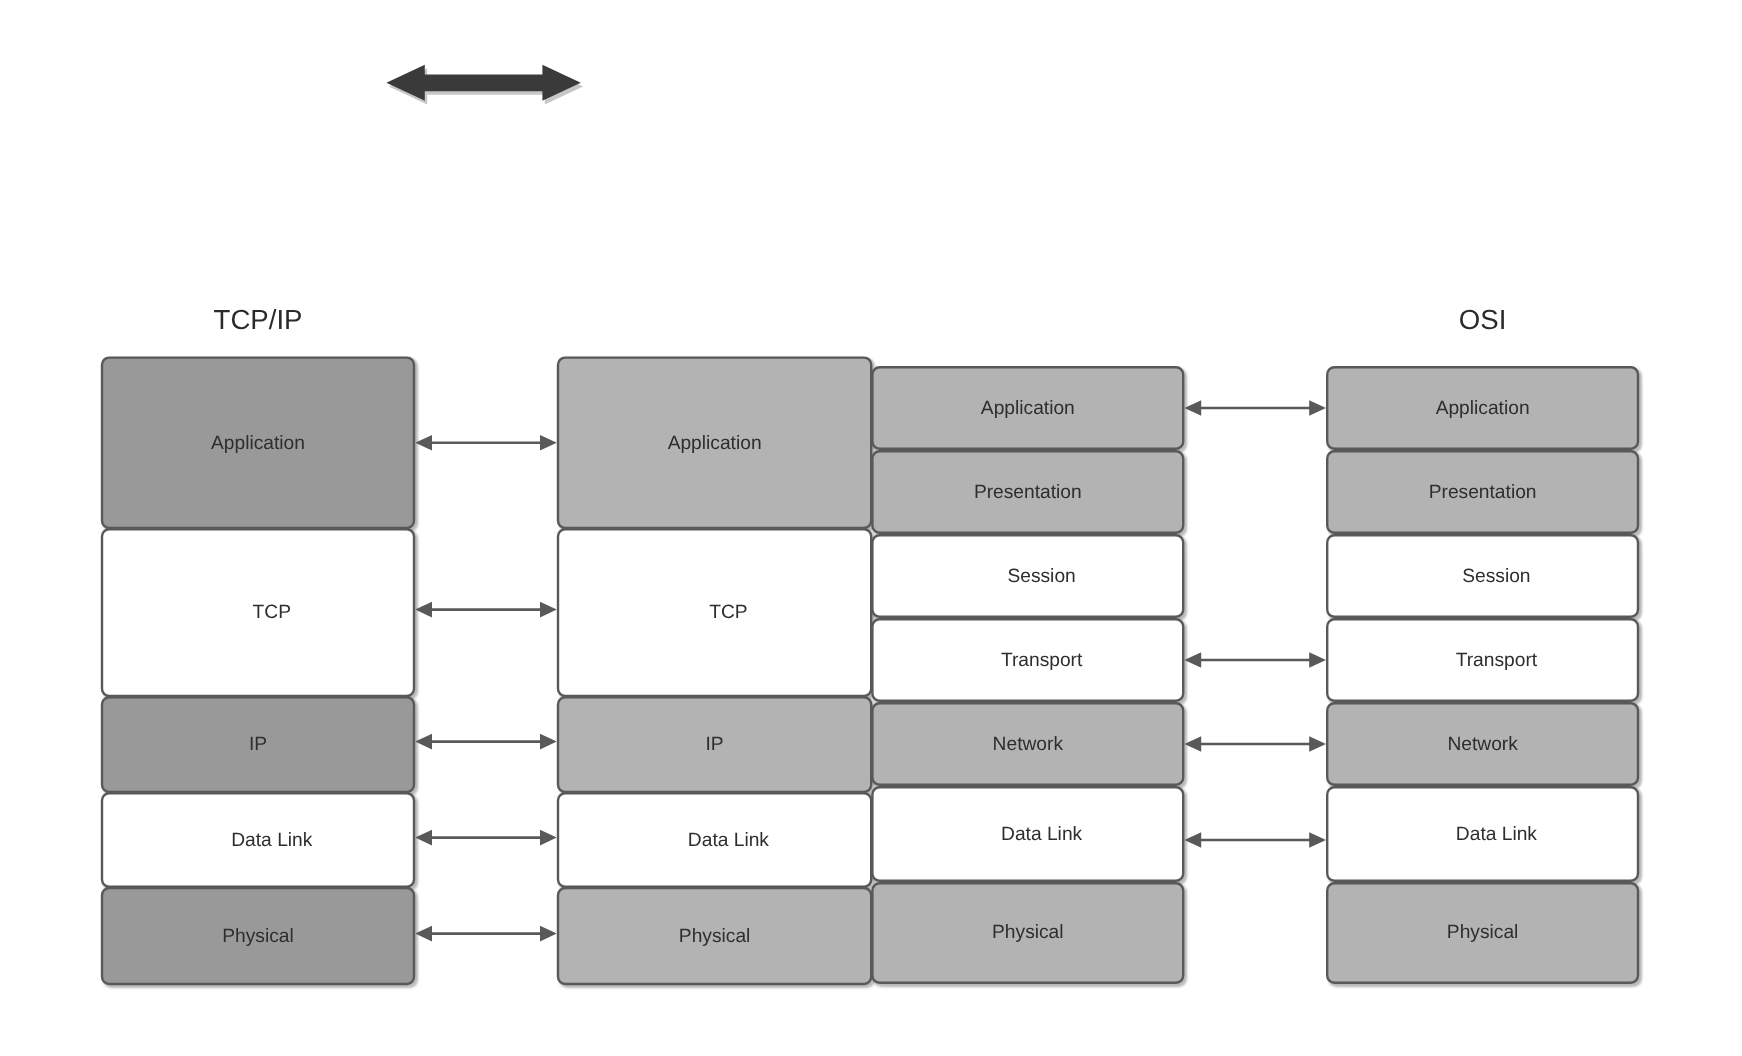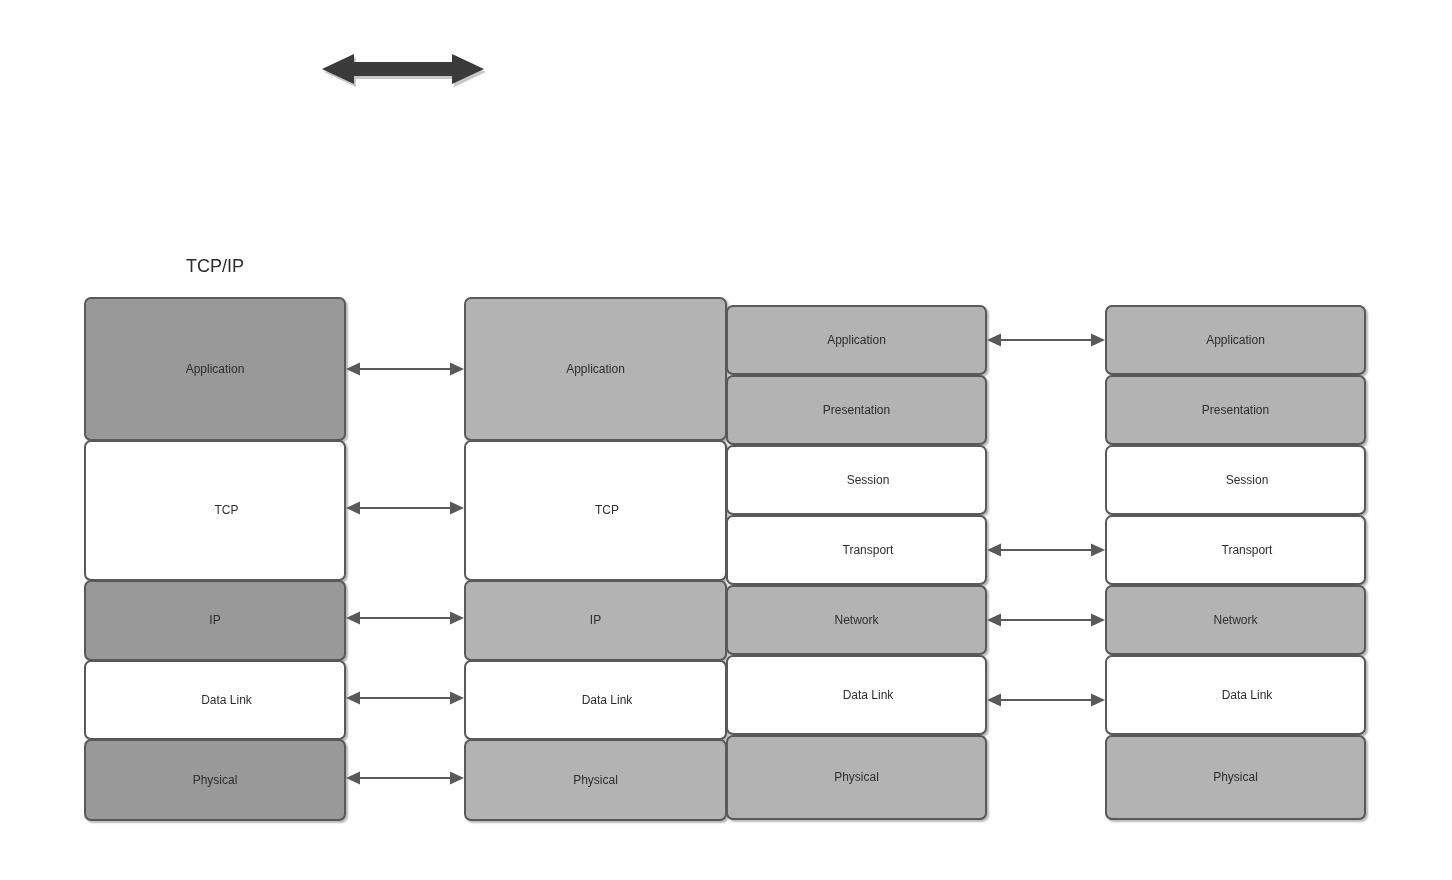--- a/index.html
+++ b/index.html
@@ -25,37 +25,37 @@
     position: absolute;
     left: 320px;
     top: 48px;
     width: 170px;
     height: 48px;
   }
 
   
   .col-title {
     position: absolute;
-    font-size: 18px;
+    font-size: 23px;
     line-height: 20px;
     color: #2b2b2b;
     text-align: center;
     white-space: nowrap;
   }
 
   
   .cell {
     position: absolute;
     box-sizing: border-box;
     border: 2px solid #595959;
     border-radius: 7px;
     display: flex;
     align-items: center;
     justify-content: center;
-    font-size: 12px;
+    font-size: 16px;
     line-height: 19px;
     color: #2e2e2e;
     box-shadow: 2px 2px 2px rgba(0,0,0,0.28);
     background: #ffffff;
     white-space: nowrap;
   }
   .cell.grey-dark  { background: #999999; }
   .cell.grey-light { background: #b3b3b3; }
   .cell.white      { background: #ffffff; padding-left: 23px; }
 
@@ -73,20 +73,21 @@
   <div class="big-arrow">
     <svg width="170" height="48" viewBox="0 0 170 48">
       <g transform="translate(2,3)">
         <path d="M 34 6 L 34 14 L 132 14 L 132 6 L 164 21 L 132 36 L 132 28 L 34 28 L 34 36 L 2 21 Z" fill="rgba(0,0,0,0.22)"></path>
       </g>
       <path d="M 34 6 L 34 14 L 132 14 L 132 6 L 164 21 L 132 36 L 132 28 L 34 28 L 34 36 L 2 21 Z" fill="#3a3a3a"></path>
     </svg>
   </div>
 
   <div class="col-title" style="left:84px; top:256px; width:262px;">TCP/IP</div>
+  <div class="col-title" style="left:1105px; top:256px; width:261px;">OSI</div>
 
   <div class="cell grey-dark" style="left:84px; top:297px;  width:262px; height:144px;">Application</div>
   <div class="cell white" style="left:84px; top:440px;  width:262px; height:141px;">TCP</div>
   <div class="cell grey-dark" style="left:84px; top:580px;  width:262px; height:81px;">IP</div>
   <div class="cell white" style="left:84px; top:660px;  width:262px; height:80px;">Data Link</div>
   <div class="cell grey-dark" style="left:84px; top:739px;  width:262px; height:82px;">Physical</div>
 
   <div class="cell grey-light" style="left:464px; top:297px; width:263px; height:144px;">Application</div>
   <div class="cell white" style="left:464px; top:440px; width:263px; height:141px;">TCP</div>
   <div class="cell grey-light" style="left:464px; top:580px; width:263px; height:81px;">IP</div>

